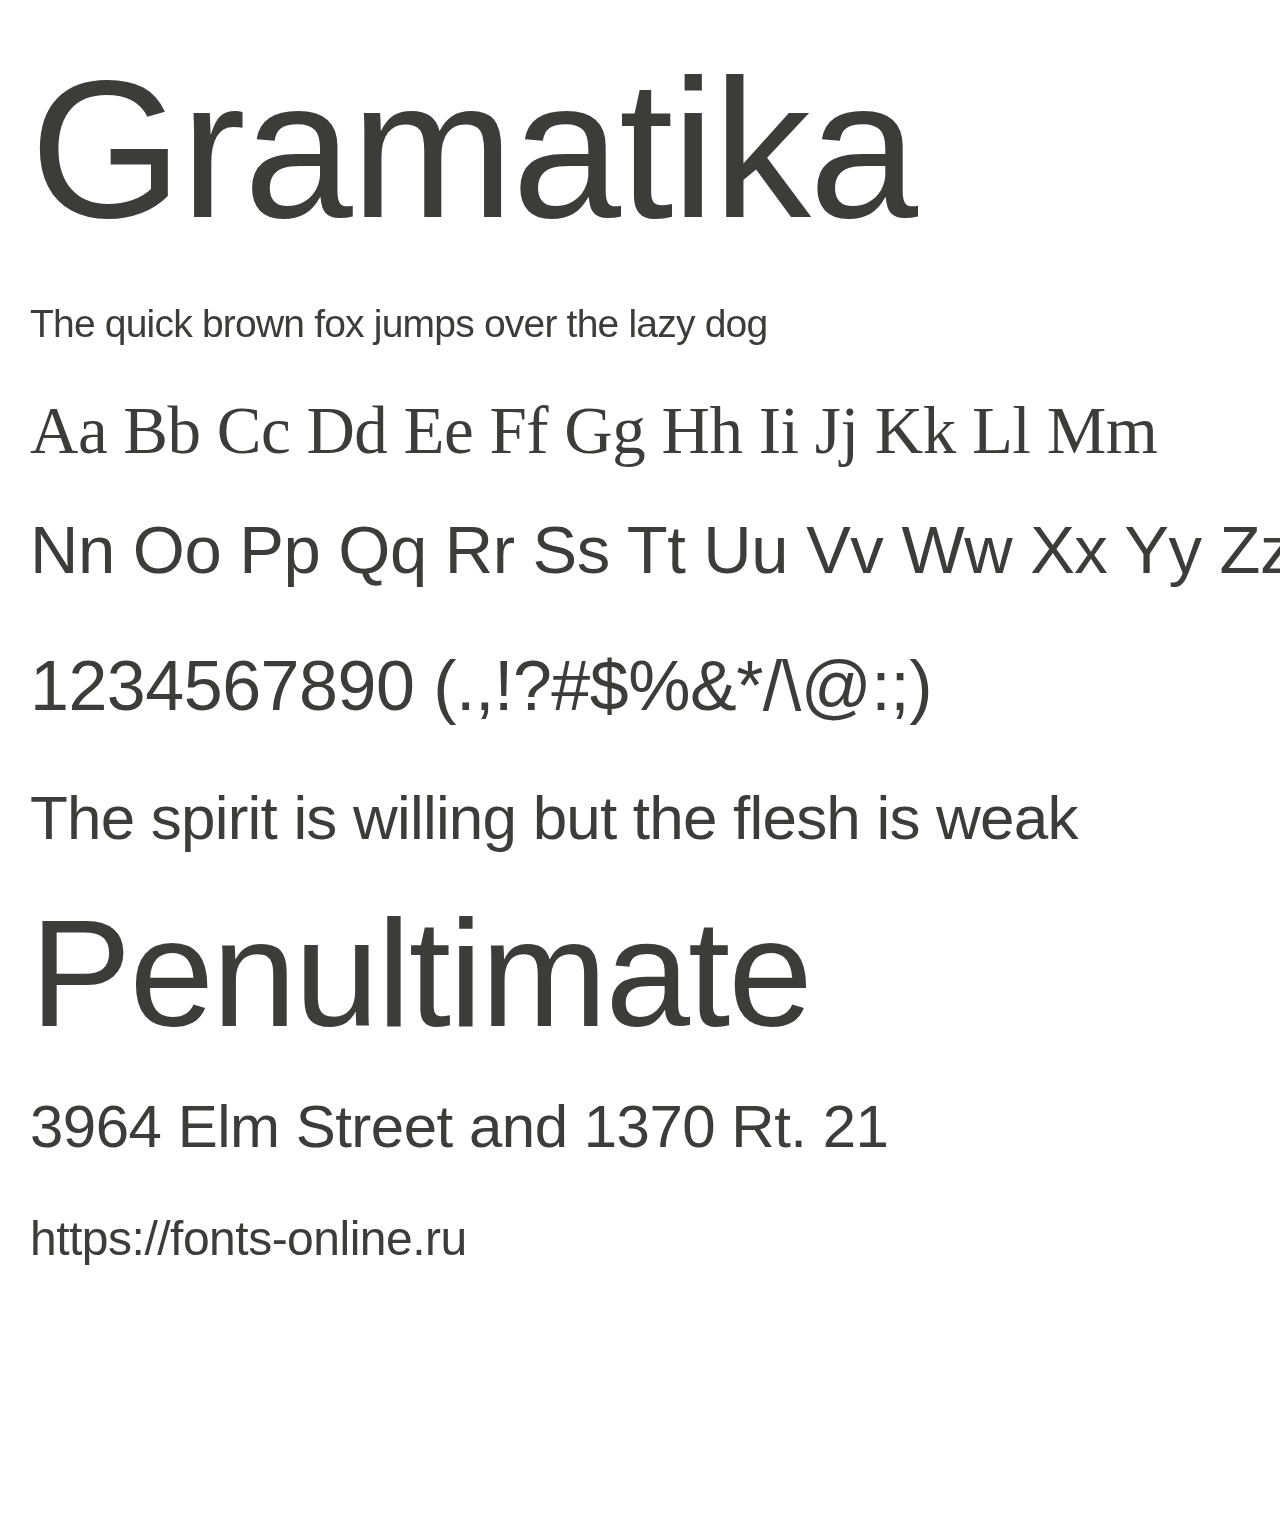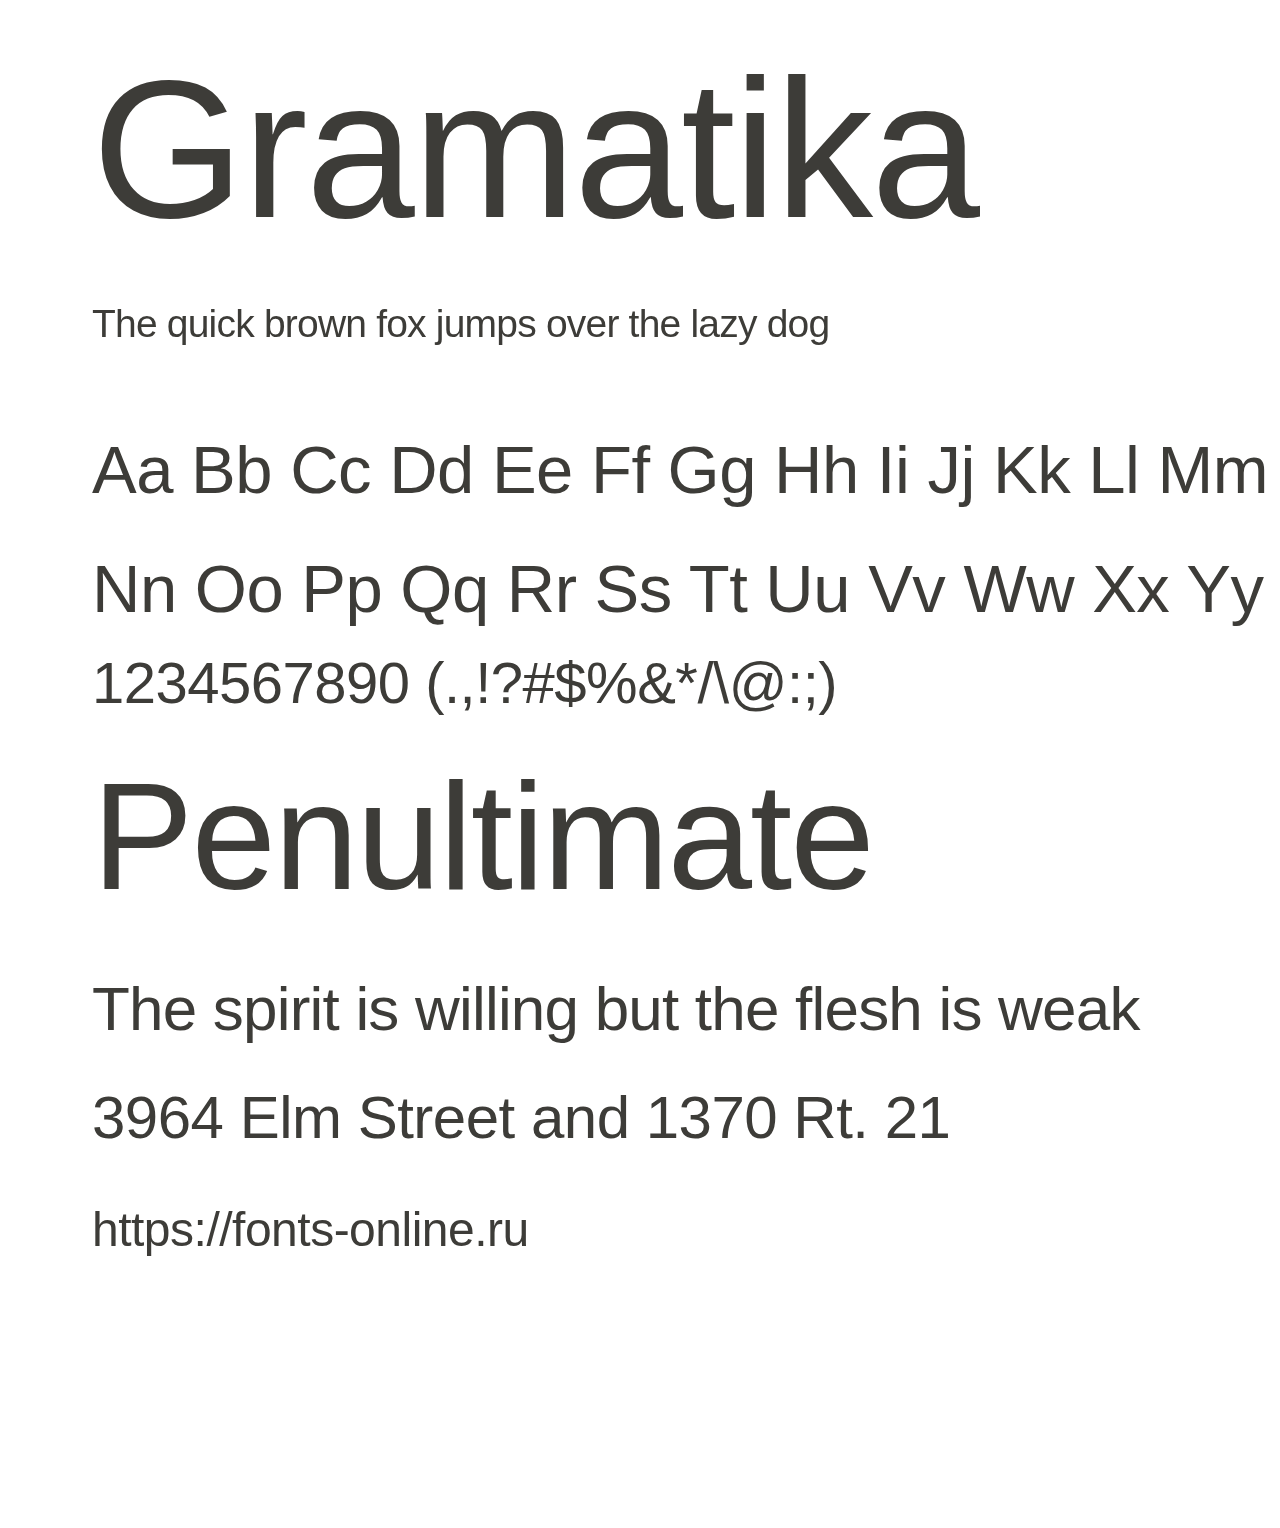--- a/index.html
+++ b/index.html
@@ -11,21 +11,21 @@
     width: 1280px;
     height: 1528px;
     font-family: "Liberation Sans", sans-serif;
     color: #3d3c38;
     overflow: hidden;
   }
   .specimen {
     width: 1280px;
     height: 1528px;
     box-sizing: border-box;
-    padding: 0 92px;
+    padding: 0 30px;
     display: flex;
     flex-direction: column;
     justify-content: flex-start;
   }
   .line {
     display: block;
     white-space: nowrap;
     color: #3d3c38;
     font-weight: 400;
     letter-spacing: -0.5px;
@@ -38,33 +38,34 @@
   }
   .pangram {
     font-size: 39px;
     line-height: 1.0;
     margin-top: 56px;
     letter-spacing: -0.8px;
   }
   .alpha {
     font-size: 67px;
     line-height: 1.0;
-    margin-top: 93px;
+    margin-top: 54px;
     letter-spacing: -0.5px;
+    font-family: Liberation Serif, serif;
   }
   .alpha2 {
     font-size: 67px;
     line-height: 1.0;
     margin-top: 52px;
     letter-spacing: -0.5px;
   }
   .digits {
-    font-size: 58px;
+    font-size: 70px;
     line-height: 1.0;
-    margin-top: 32px;
+    margin-top: 68px;
     letter-spacing: -0.5px;
   }
   .word {
     font-size: 152px;
     line-height: 1.0;
     margin-top: 48px;
     letter-spacing: -2px;
   }
   .proverb {
     font-size: 62px;
@@ -108,23 +109,23 @@
   <div class="line title">Gramatika</div>
 
   <div class="line pangram">The quick brown fox jumps over the lazy dog</div>
 
   <div class="line alpha">Aa Bb Cc Dd Ee Ff Gg Hh Ii Jj Kk Ll Mm</div>
 
   <div class="line alpha2">Nn Oo Pp Qq Rr Ss Tt Uu Vv Ww Xx Yy Zz</div>
 
   <div class="line digits">1234567890 (.,!?#$%&amp;*/\@:;)</div>
 
+  <div class="line proverb">The spirit is willing but the flesh is weak</div>
+
   <div class="line word">Penultimate</div>
-
-  <div class="line proverb">The spirit is willing but the flesh is weak</div>
 
 
   <div class="line address">3964 Elm Street and 1370 Rt. 21</div>
 
   <div class="footer">
     <span class="link">https://fonts-online.ru</span>
   </div>
 
 </div>
 

